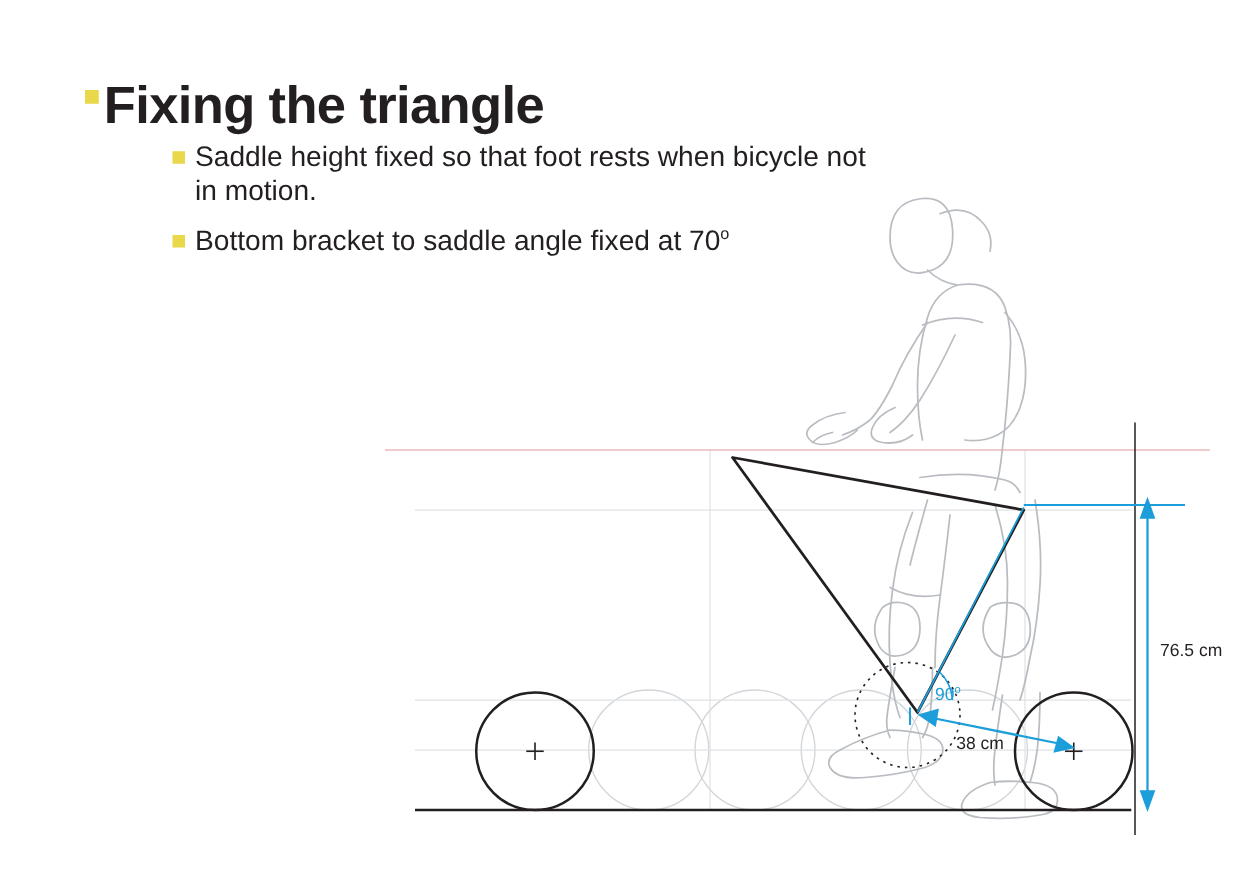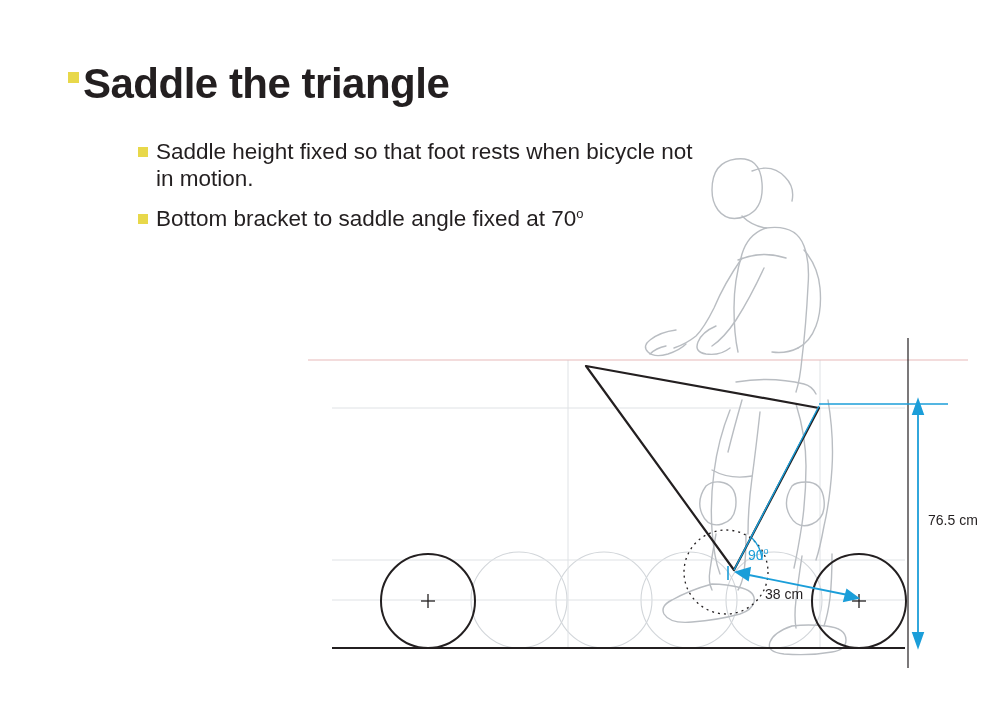--- a/index.html
+++ b/index.html
@@ -40,21 +40,21 @@
     font-weight: bold;
     letter-spacing: -0.5px;
     line-height: 1.05;
     color: #231f20;
   }
 
   
   .bullets {
     position: absolute;
     left: 138px;
-    top: 138px;
+    top: 112px;
     width: 560px;
   }
   .bullet-row {
     display: flex;
     align-items: flex-start;
     margin-bottom: 12px;
   }
   .bullet-mark {
     width: 10px;
     height: 10px;
@@ -110,21 +110,21 @@
     vertical-align: super;
   }
 </style>
 </head>
 <body>
 
 <div class="slide">
 
   <div class="title-row">
     <span class="title-bullet"></span>
-    <span class="title-text">Saddle the triangle</span>
+    <span class="title-text">Fixing the triangle</span>
   </div>
 
   <div class="bullets">
     <div class="bullet-row">
       <span class="bullet-mark"></span>
       <span class="bullet-text">Saddle height fixed so that foot rests when bicycle not in motion.</span>
     </div>
     <div class="bullet-row">
       <span class="bullet-mark"></span>
       <span class="bullet-text"><span>Bottom bracket to saddle angle fixed at 70</span><span class="sup">o</span></span>

